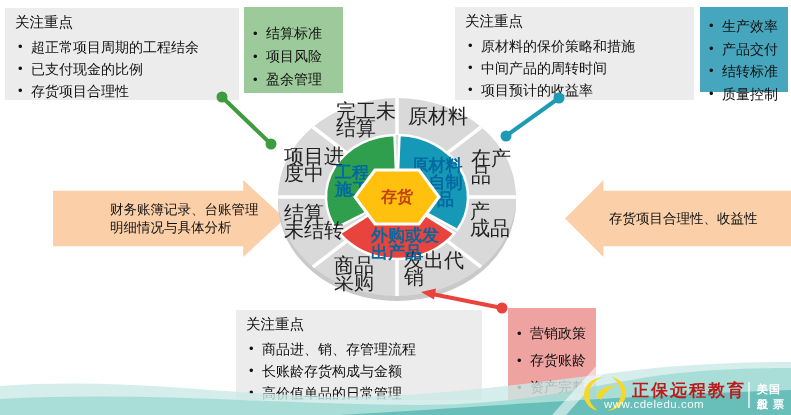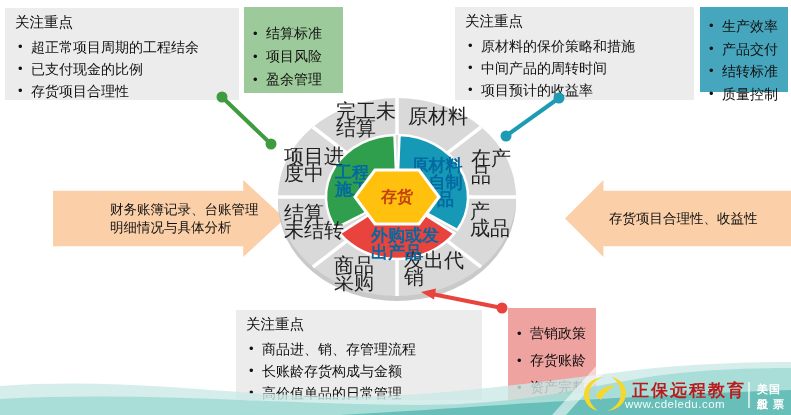--- a/index.html
+++ b/index.html
@@ -177,18 +177,18 @@
     <path d="M340 415 C480 407 600 397 791 390 L791 415 Z" fill="#64bcb6" opacity="0.95"></path>
     <polygon points="552,415 598,364 612,364 566,415" fill="#ffffff" opacity="0.55"></polygon>
   </svg>
 
   <svg class="abs" style="left:582px;top:373px;" width="46" height="42" viewBox="0 0 46 42">
     <path d="M21 4 C9 5 2 13 2 22 C2 30 8 36 16 38 C10 33 7 28 7 22 C7 13 13 7 21 4 Z" fill="#f7d829"></path>
     <path d="M25 38 C37 37 44 29 44 20 C44 12 38 6 30 4 C36 9 39 14 39 20 C39 29 33 35 25 38 Z" fill="#f7d829"></path>
     <path d="M14 23 C18 16 26 12 33 13 C27 16 22 20 19 27 Z" fill="#f7d829"></path>
   </svg>
   <div class="abs brand" style="left:632px;top:379px;">正保远程教育</div>
-  <div class="abs brand-url" style="left:625px;top:398px;">www.cdeledu.com</div>
+  <div class="abs brand-url" style="left:604px;top:398px;">www.cdeledu.com</div>
   <div class="abs vdiv" style="left:748px;top:382px;height:26px;"></div>
   <div class="abs listing" style="left:757px;top:382px;">美国纽</div>
   <div class="abs listing" style="left:757px;top:397px;">股 票</div>
 
 </div>
 
 </body></html>

